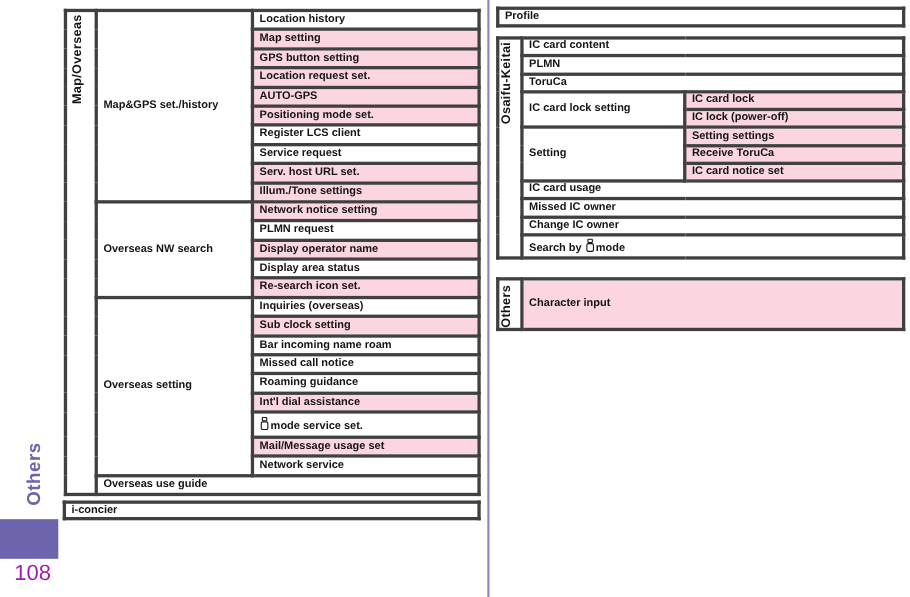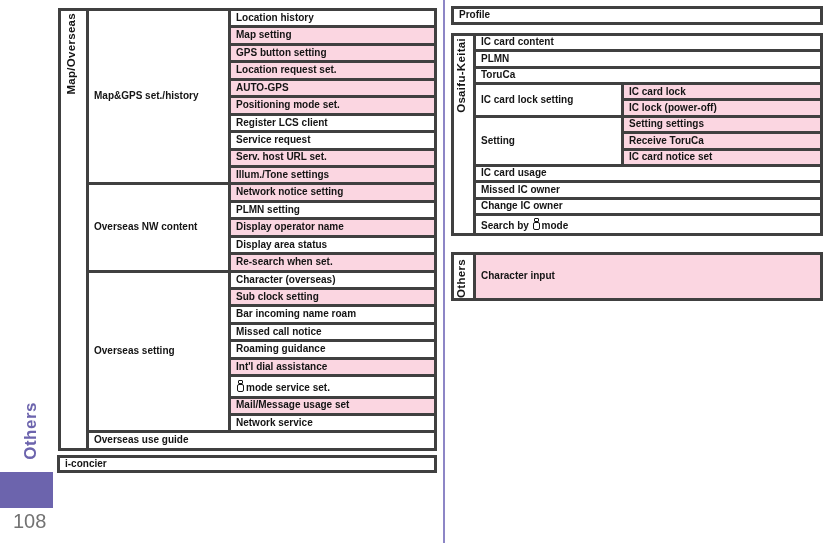--- a/index.html
+++ b/index.html
@@ -27,21 +27,21 @@
   }
   .imode::after{
     content:"";position:absolute;bottom:0;left:0;width:7px;height:8px;
     border:1px solid #141414;border-radius:2px;box-sizing:border-box;
   }
   .side-label{
     position:absolute;left:22px;top:402px;writing-mode:vertical-rl;transform:rotate(180deg);
     font-size:17px;font-weight:bold;color:var(--purple,#6c64ad);letter-spacing:.5px;line-height:1;
   }
   .tab-rect{position:absolute;left:0;top:472px;width:53px;height:36px;background:var(--purple,#6c64ad);}
-  .page-num{position:absolute;left:13px;top:510px;font-size:20px;font-weight:400;color:#737373;}
+  .page-num{position:absolute;left:13px;top:510px;font-size:20px;font-weight:400;color:#a21caf;}
 </style>
 </head>
 <body>
 
 <div class="page" style="--pink: #fbd6e1; --purple: #6c64ad; --divider: #8d86c6;">
 
   <div class="divider" style="left:443px;"></div>
 
   <div class="twrap" style="left:58px;top:8px;width:379px;">
     <table id="tbl-left-main" style="height:443px;">
@@ -77,38 +77,38 @@
           <tr>
             <td>Service request</td>
           </tr>
           <tr>
             <td class="pink">Serv. host URL set.</td>
           </tr>
           <tr>
             <td class="pink">Illum./Tone settings</td>
           </tr>
           <tr>
-            <td rowspan="5">Overseas NW content</td>
+            <td rowspan="5">Overseas NW search</td>
             <td class="pink">Network notice setting</td>
           </tr>
           <tr>
-            <td>PLMN setting</td>
+            <td>PLMN request</td>
           </tr>
           <tr>
             <td class="pink">Display operator name</td>
           </tr>
           <tr>
             <td>Display area status</td>
           </tr>
           <tr>
-            <td class="pink">Re-search when set.</td>
+            <td class="pink">Re-search icon set.</td>
           </tr>
           <tr>
             <td rowspan="9">Overseas setting</td>
-            <td>Character (overseas)</td>
+            <td>Inquiries (overseas)</td>
           </tr>
           <tr>
             <td class="pink">Sub clock setting</td>
           </tr>
           <tr>
             <td>Bar incoming name roam</td>
           </tr>
           <tr>
             <td>Missed call notice</td>
           </tr>

